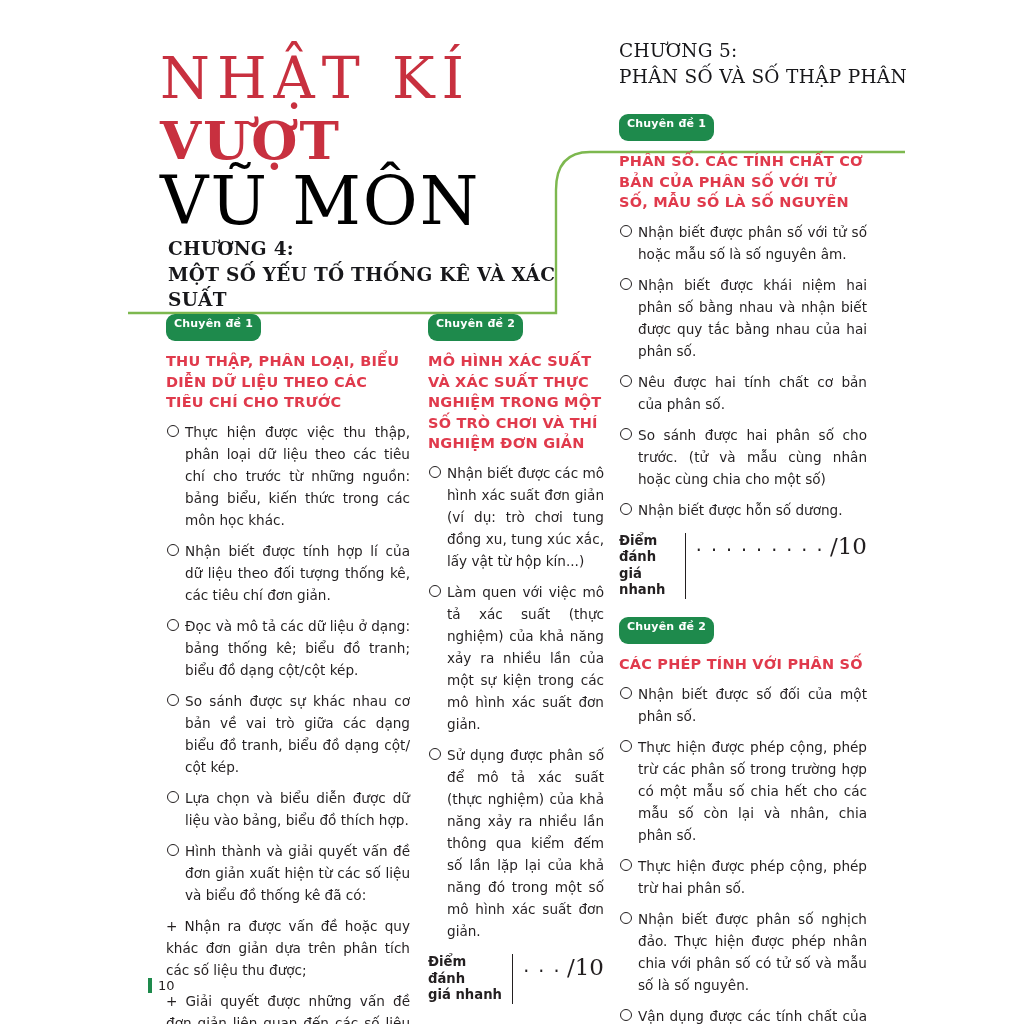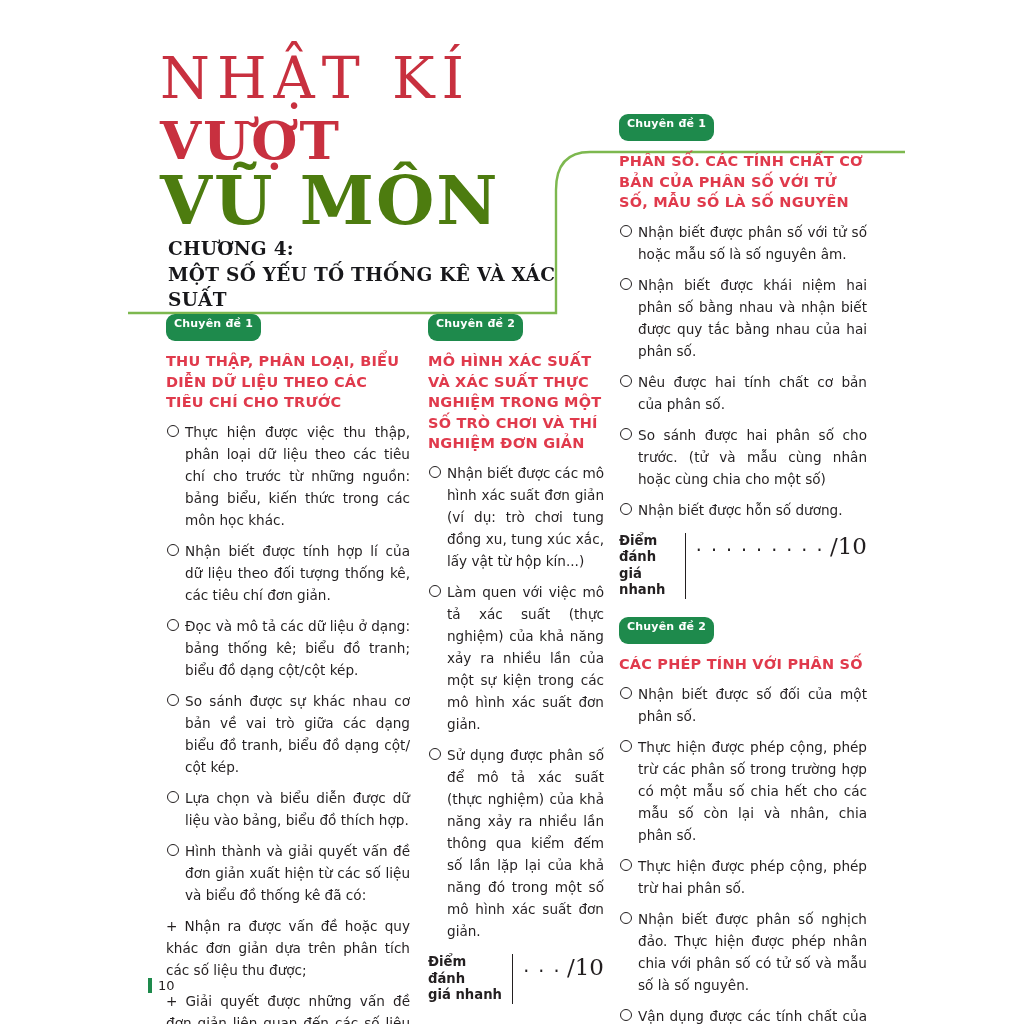--- a/index.html
+++ b/index.html
@@ -20,21 +20,21 @@
     font-size:57px;letter-spacing:7px;color:#c8303f;line-height:1.0;
     font-weight:400;
   }
   .t-vuot{
     font-family:"DejaVu Serif","Liberation Serif",serif;
     font-size:53px;font-weight:bold;color:#c8303f;line-height:1.02;
     letter-spacing:2px;margin-top:6px;
   }
   .t-vumon{
     font-family:"DejaVu Serif","Liberation Serif",serif;
-    font-size:67px;font-weight:bold;color:#4d7c0f;line-height:1.02;
+    font-size:67px;font-weight:normal;color:#000000;line-height:1.02;
     letter-spacing:2px;
   }
 
   
   .chapter{
     font-family:"DejaVu Serif","Liberation Serif",serif;
     font-size:18.5px;color:#17171a;line-height:1.38;letter-spacing:.3px;
   }
   #chapter4{position:absolute;left:168px;top:236px;width:400px;font-weight:bold;}
   #chapter5{position:absolute;left:619px;top:38px;width:380px;}
@@ -109,20 +109,24 @@
     <div class="t-nhatki">NHẬT KÍ</div>
     <div class="t-vuot">VƯỢT</div>
     <div class="t-vumon">VŨ MÔN</div>
   </div>
 
   <div class="chapter" id="chapter4">
     <div>CHƯƠNG 4:</div>
     <div>MỘT SỐ YẾU TỐ THỐNG KÊ VÀ XÁC SUẤT</div>
   </div>
 
+  <div class="chapter" id="chapter5">
+    <div>CHƯƠNG 5:</div>
+    <div>PHÂN SỐ VÀ SỐ THẬP PHÂN</div>
+  </div>
 
   <div class="col" id="col1">
     <div style="margin:-18px 0 10px 0;">
       <span class="tag">Chuyên đề 1</span>
     </div>
     <div class="sub-head">THU THẬP, PHÂN LOẠI, BIỂU DIỄN DỮ LIỆU THEO CÁC TIÊU CHÍ CHO TRƯỚC</div>
     <div class="para bullet">Thực hiện được việc thu thập, phân loại dữ liệu theo các tiêu chí cho trước từ những nguồn: bảng biểu, kiến thức trong các môn học khác.</div>
     <div class="para bullet">Nhận biết được tính hợp lí của dữ liệu theo đối tượng thống kê, các tiêu chí đơn giản.</div>
     <div class="para bullet">Đọc và mô tả các dữ liệu ở dạng: bảng thống kê; biểu đồ tranh; biểu đồ dạng cột/cột kép.</div>
     <div class="para bullet">So sánh được sự khác nhau cơ bản về vai trò giữa các dạng biểu đồ tranh, biểu đồ dạng cột/ cột kép.</div>

